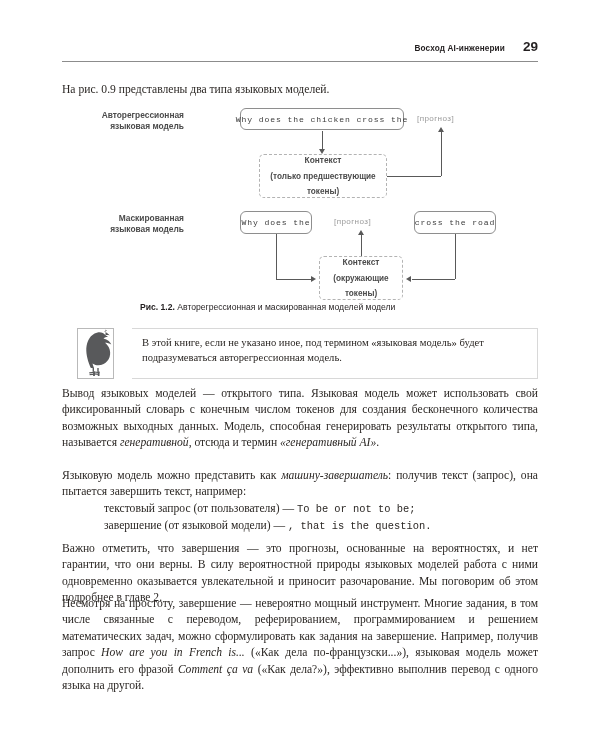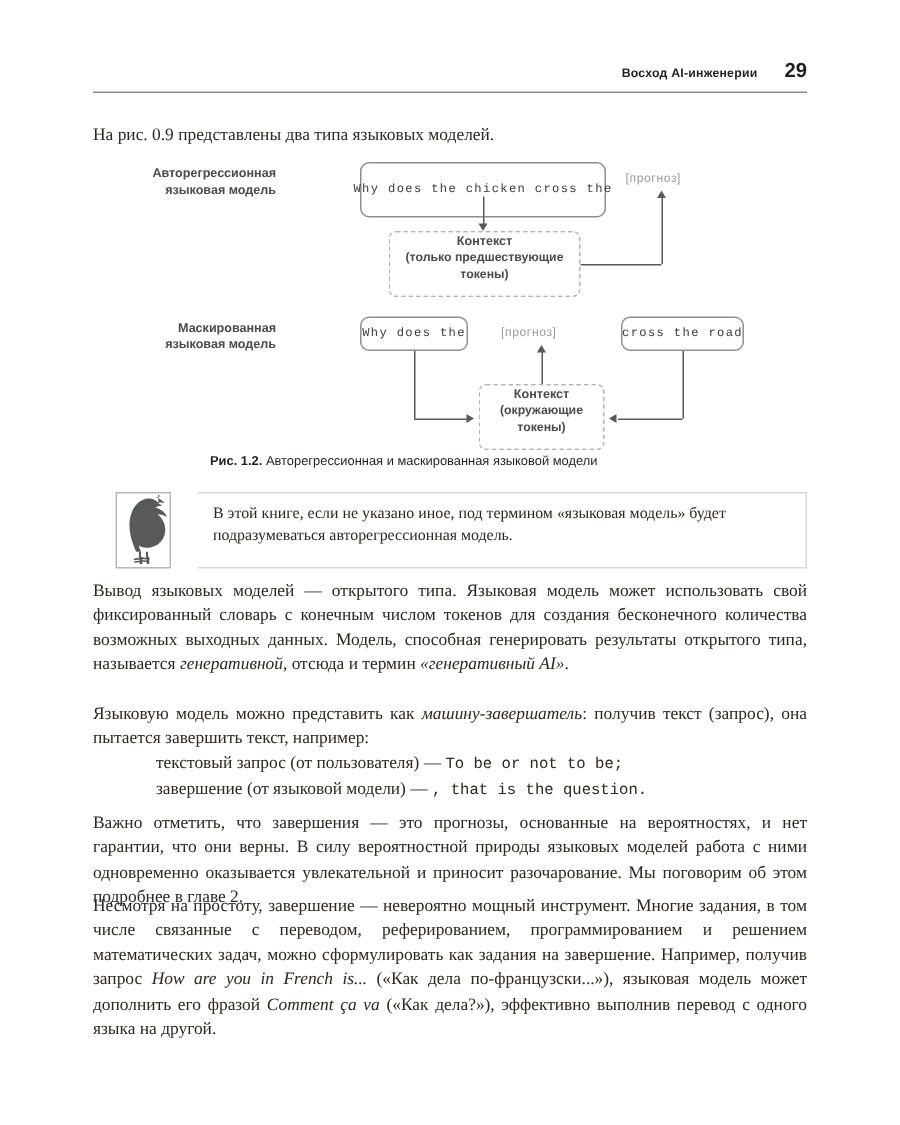--- a/index.html
+++ b/index.html
@@ -115,21 +115,21 @@
   }
   .ctxbox {
     position: absolute;
     box-sizing: border-box;
     border: 1px dashed #b3b3b3;
     border-radius: 5px;
     background: #ffffff;
     display: flex;
     flex-direction: column;
     align-items: center;
-    justify-content: flex-start;
+    justify-content: space-between;
     font-family: "Liberation Sans", sans-serif;
     color: #4b4b4b;
   }
   .ctxbox .ctx-title {
     font-size: 8.4px;
     font-weight: 700;
     line-height: 11px;
   }
   .ctxbox .ctx-sub {
     font-size: 8.2px;
@@ -239,21 +239,21 @@
 
 <div class="para" style="top:82px;" data-interactable="false">На рис. 0.9 представлены два типа языковых моделей.</div>
 
 <div id="figure" data-interactable="false">
 
   <div class="fig-label" style="left:12px; top:2px; width:110px;" data-interactable="false">
     <div data-interactable="false">Авторегрессионная</div>
     <div data-interactable="false">языковая модель</div>
   </div>
 
-  <div class="tokbox" style="left:178px; top:0px; width:164px; height:37px;" data-interactable="false">Why does the chicken cross the</div>
+  <div class="tokbox" style="left:178px; top:0px; width:164px; height:22px;" data-interactable="false">Why does the chicken cross the</div>
 
   <div class="predlabel" style="left:355px; top:6px;" data-interactable="false">[прогноз]</div>
 
   <div class="seg v" style="left:260px; top:23px; height:21px;" data-interactable="false"></div>
   <div class="arrowhead down" style="left:256.6px; top:41px;" data-interactable="false"></div>
 
   <div class="ctxbox" style="left:197px; top:46px; width:128px; height:44px;" data-interactable="false">
     <div class="ctx-title" data-interactable="false">Контекст</div>
     <div class="ctx-sub" data-interactable="false">(только предшествующие</div>
     <div class="ctx-sub" data-interactable="false">токены)</div>
@@ -287,21 +287,21 @@
   <div class="seg v" style="left:393px; top:126px; height:45px;" data-interactable="false"></div>
   <div class="seg h" style="left:350px; top:171px; width:43px;" data-interactable="false"></div>
   <div class="arrowhead left" style="left:344px; top:167.6px;" data-interactable="false"></div>
 
   <div class="seg v" style="left:299px; top:126px; height:22px;" data-interactable="false"></div>
   <div class="arrowhead up" style="left:295.6px; top:122px;" data-interactable="false"></div>
 </div>
 
 <div id="fig-caption" data-interactable="false">
   <b data-interactable="false">Рис. 1.2.</b>
-  <span data-interactable="false">Авторегрессионная и маскированная языковой модели</span>
+  <span data-interactable="false">Авторегрессионная и маскированная моделей модели</span>
 </div>
 
 <div id="note" data-interactable="false">
   <div class="note-icon-frame" data-interactable="false">
     <svg width="35" height="49" viewBox="0 0 35 49" xmlns="http://www.w3.org/2000/svg" aria-hidden="true">
       <g fill="#58595b">
         <path d="M27.5 6.2c-1.6-2.1-4.6-3.3-7.9-2.7C15.3 4.3 11.9 7.6 10 12.1
                  c-1.3 3.1-1.8 6.4-1.7 9.7 0.1 3.4 0.8 6.8 1.8 10.1 0.6 1.9 1.3 3.8 2 5.6
                  0.2 0.5 0.5 1 0.8 1.4l3.1 0c-0.6-1.4-1.1-2.8-1.5-4.3
                  0.9 0.6 1.9 1 3 1.3 2.7 0.7 5.6 0.3 8.1-1 2.8-1.4 5-3.9 6-6.9

